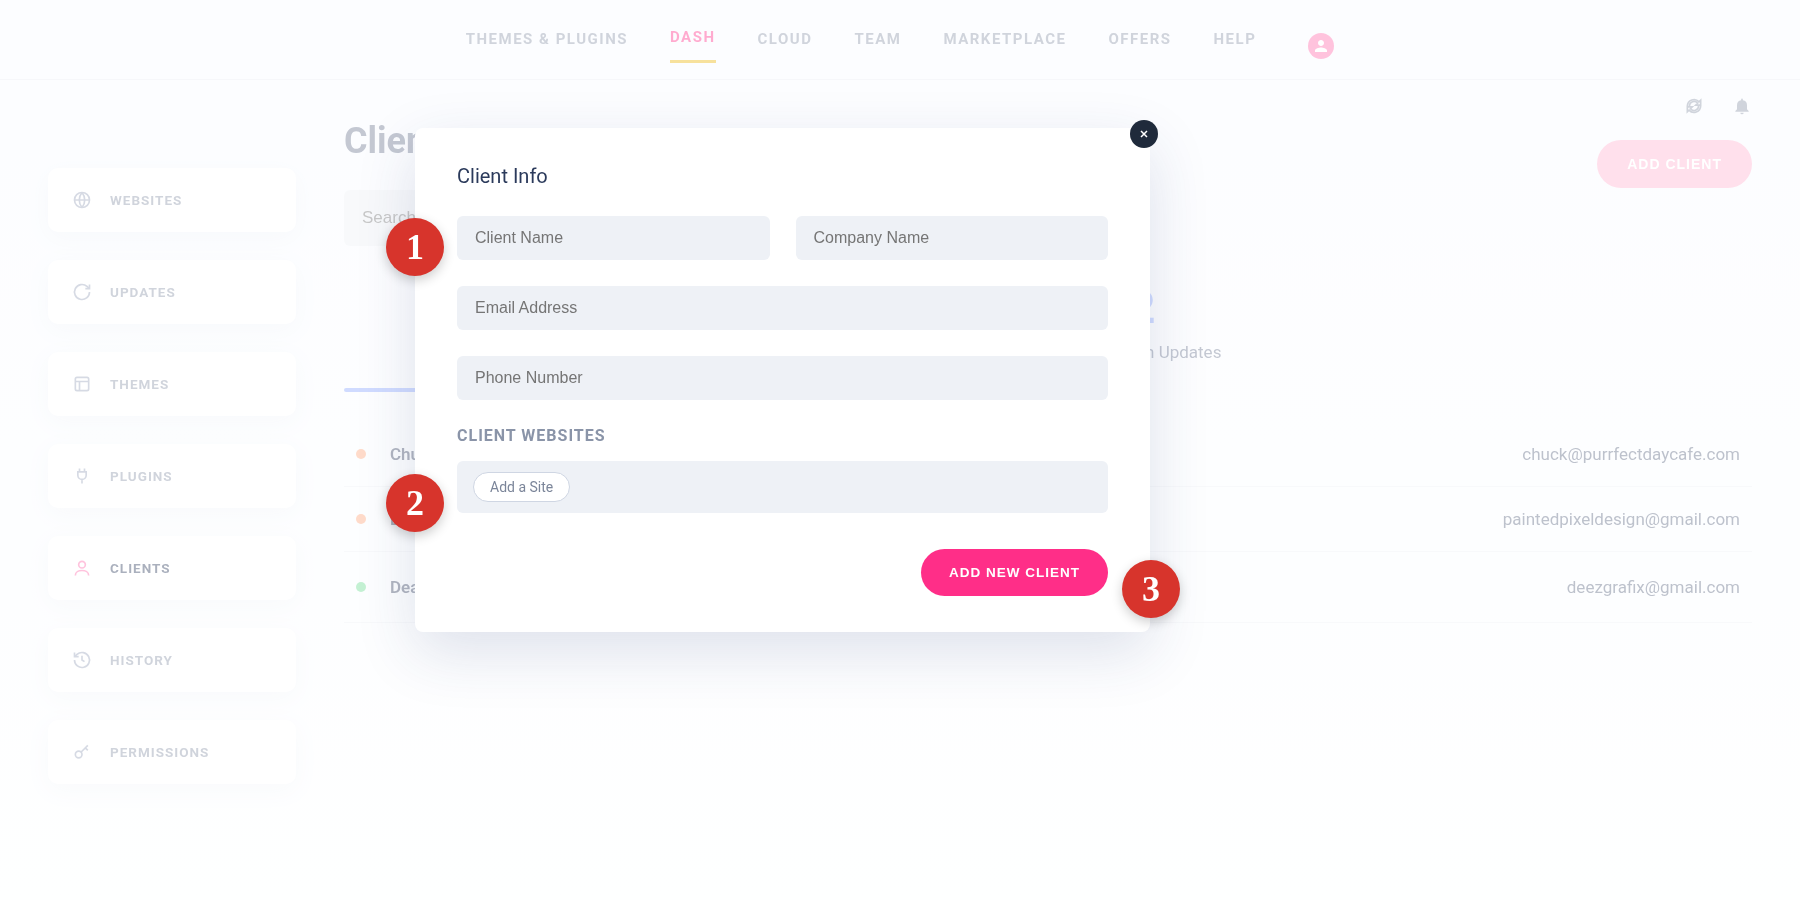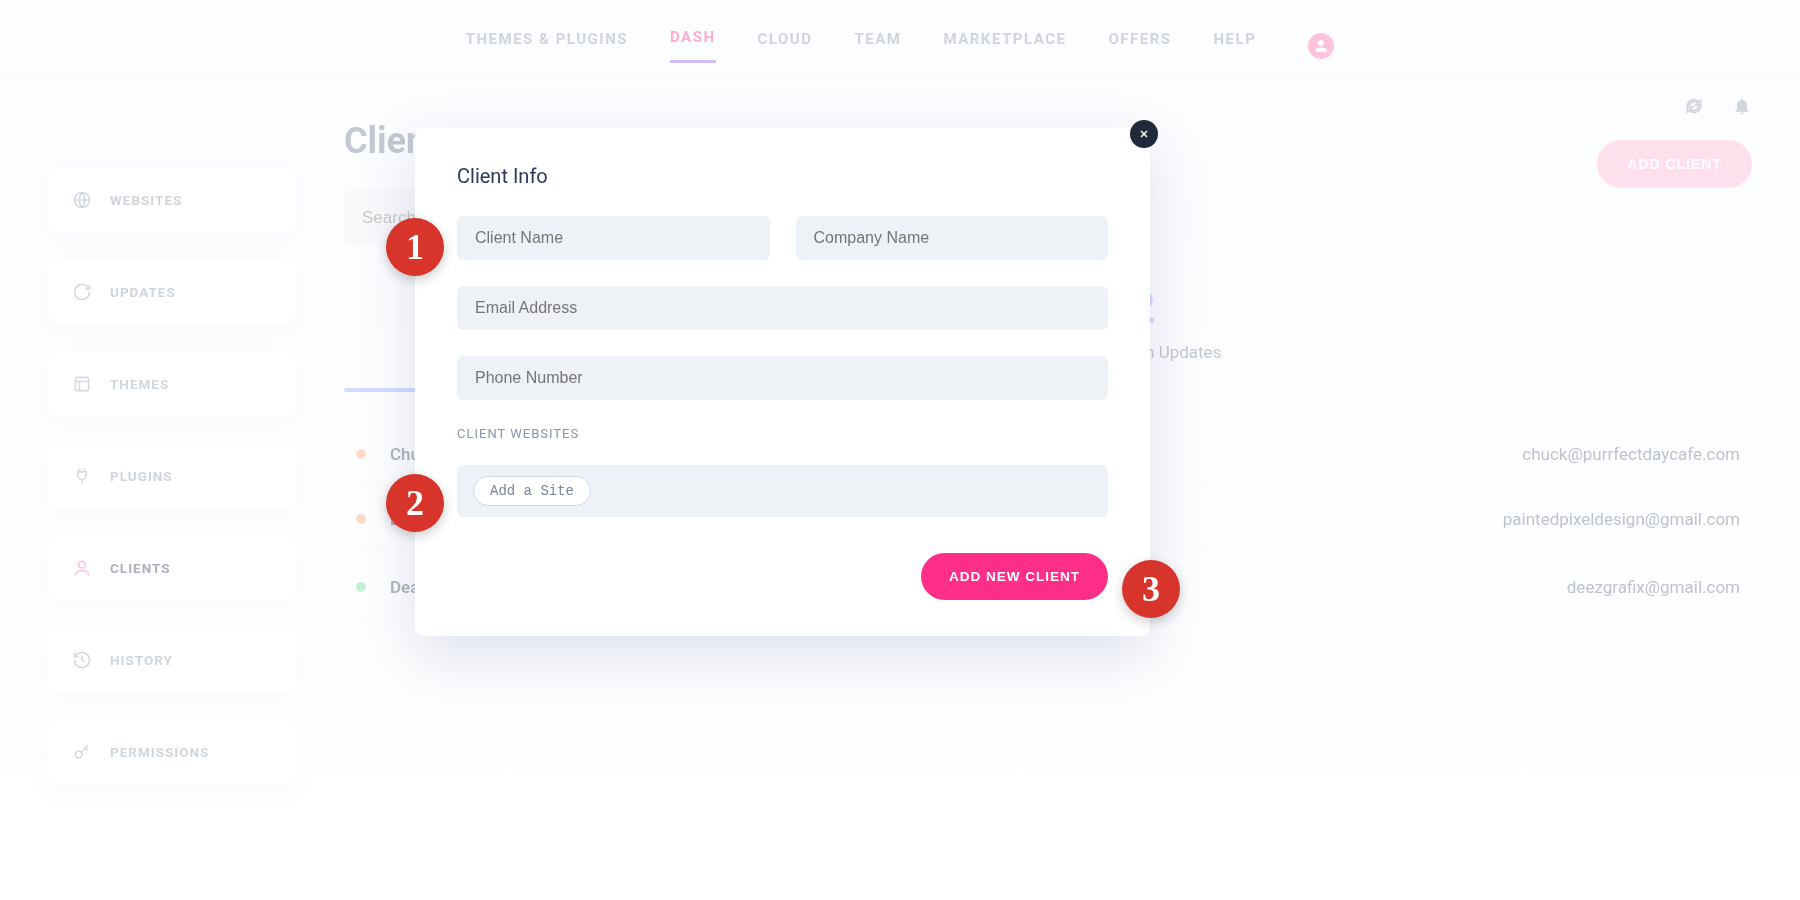--- a/index.html
+++ b/index.html
@@ -24,21 +24,21 @@
   .topnav-item {
     font-size: 15px;
     font-weight: 700;
     letter-spacing: 1.5px;
     color: #8a94a8;
     cursor: pointer;
     padding-bottom: 14px;
   }
   .topnav-item.active {
     color: #ff2e88;
-    border-bottom: 3px solid #8b5cf6;
+    border-bottom: 3px solid #eab308;
   }
   .topnav-avatar {
     width: 26px; height: 26px;
     border-radius: 50%;
     background: #ff6aab;
     display: flex; align-items: center; justify-content: center;
     color: #fff;
     margin-left: 10px;
     cursor: pointer;
   }
@@ -249,44 +249,43 @@
   }
   .field input {
     border: none;
     background: transparent;
     font-size: 16px;
     color: #7b8599;
     width: 100%;
     outline: none;
   }
   .section-label {
-    font-size: 13px;
-    font-weight: 400;
+    font-size: 16px;
+    font-weight: 700;
     letter-spacing: 1px;
     color: #8a94a8;
-    margin-bottom: 24px;
+    margin-bottom: 16px;
   }
   .add-site-field {
     background: #eef1f6;
     border-radius: 6px;
     height: 52px;
     display: flex;
     align-items: center;
     padding: 0 16px;
     margin-bottom: 36px;
   }
   .add-site-chip {
     border: 1px solid #cfd6e3;
     border-radius: 18px;
     padding: 6px 16px;
     font-size: 14px;
     color: #7b8599;
     cursor: pointer;
     background: #fff;
-    font-family: Liberation Mono, monospace;
   }
   .modal-footer { display: flex; justify-content: flex-end; }
   .add-new-client-btn {
     background: #ff2e88;
     color: #fff;
     font-weight: 700;
     letter-spacing: 1px;
     font-size: 13.5px;
     border: none;
     border-radius: 32px;

